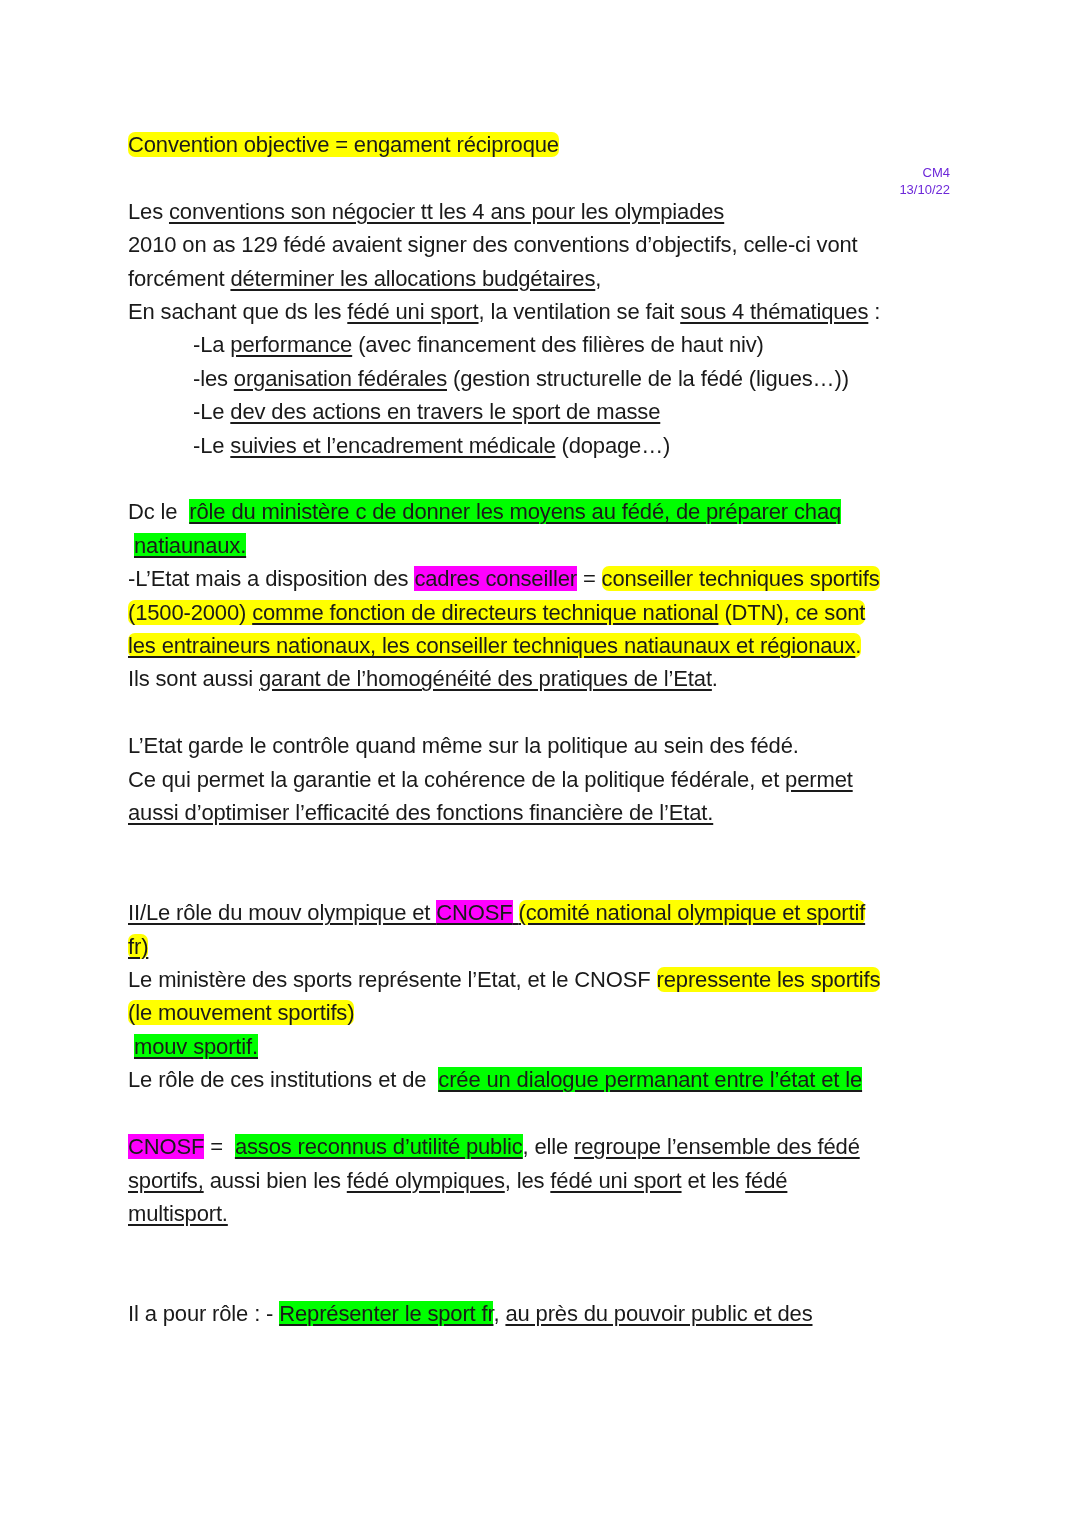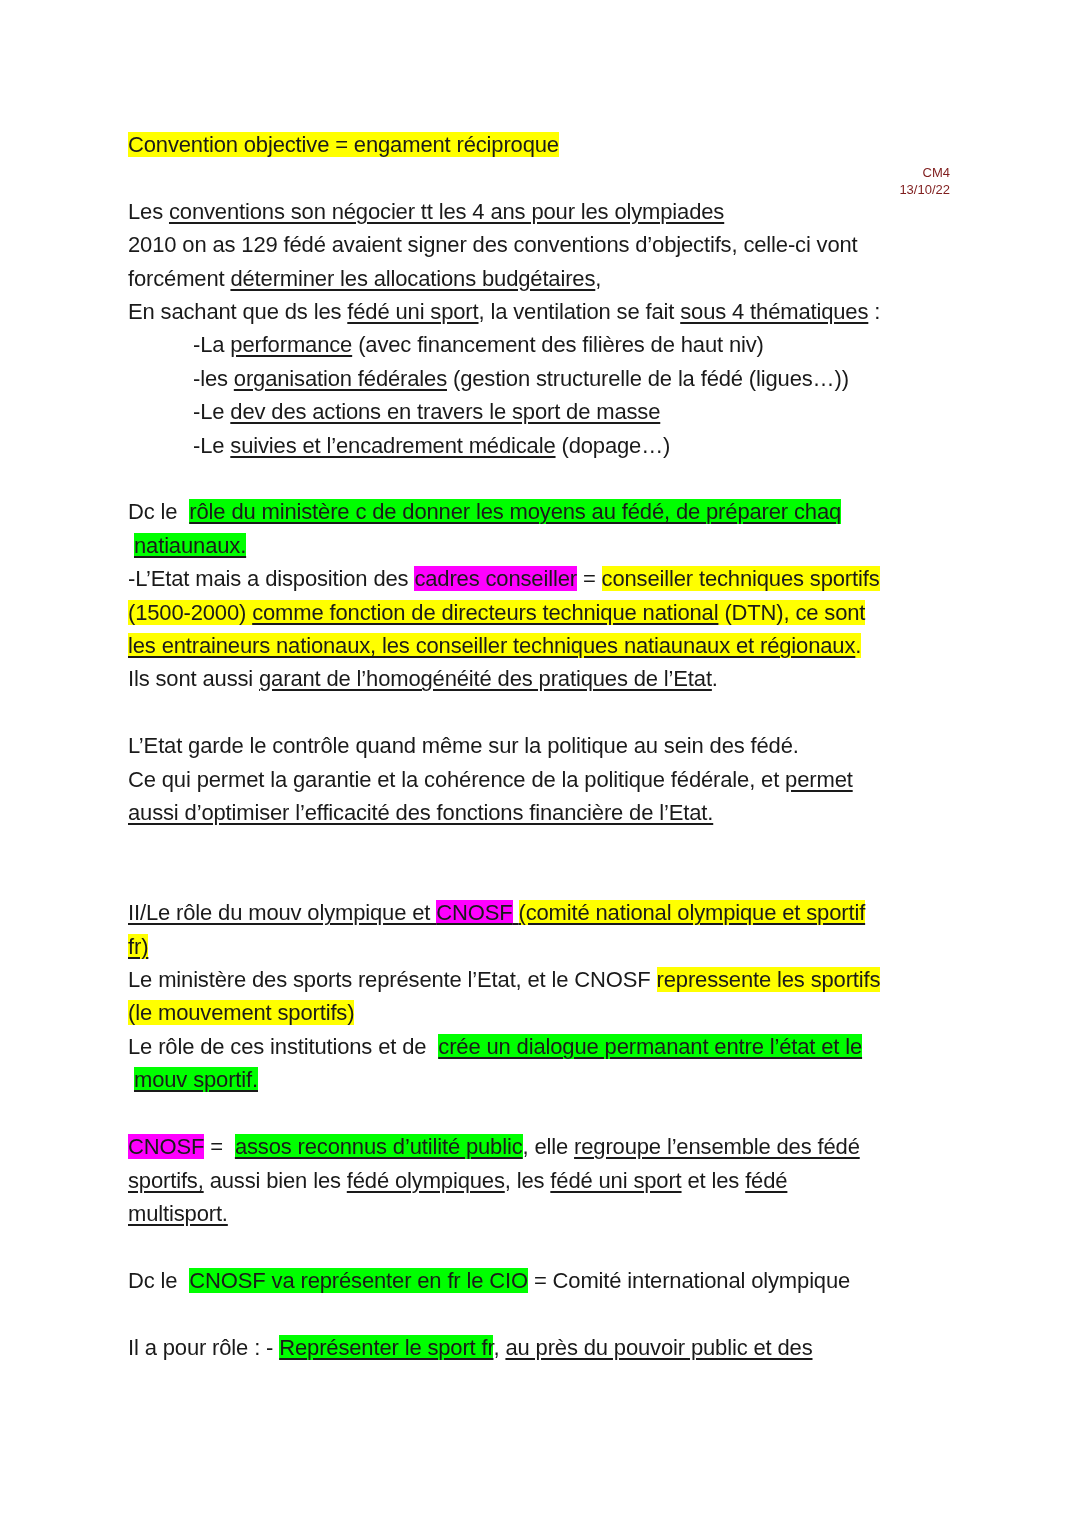--- a/index.html
+++ b/index.html
@@ -21,31 +21,31 @@
       top: 128px;
       width: 830px;
       font-size: 22px;
       line-height: 33.4px;
       letter-spacing: -0.15px;
     }
     .line { white-space: nowrap; display: block; min-height: 33.4px; }
     .indent { padding-left: 65px; }
     .blank { height: 33.4px; }
     .u { text-decoration: underline; text-underline-offset: 3px; text-decoration-thickness: 1.5px; }
-    .hy { background: #ffff00; }
+    .hy { background: #ffff00; border-radius: 7px; }
     .hg { background: #00ff00; margin-left: 6px; }
     .hm { background: #ff00ff; }
     .meta {
       position: absolute;
       right: 130px;
       top: 164px;
       text-align: right;
       font-size: 13px;
       line-height: 17px;
-      color: #7f1d1d;
+      color: #6d28d9;
       margin-left: 36px;
     }
   </style>
 </head>
 <body>
 
 <div class="meta">
   <div>CM4</div>
   <div>13/10/22</div>
 </div>
@@ -77,27 +77,26 @@
   <span class="line">L’Etat garde le contrôle quand même sur la politique au sein des fédé.</span>
   <span class="line"><span>Ce qui permet la garantie et la cohérence de la politique fédérale, et </span><span class="u">permet</span></span>
   <span class="line"><span class="u">aussi d’optimiser l’efficacité des fonctions financière de l’Etat.</span></span>
   <div class="blank"></div>
   <div class="blank"></div>
 
   <span class="line"><span class="u">II/Le rôle du mouv olympique et </span><span class="u hm">CNOSF</span><span class="u"> </span><span class="u hy">(comité national olympique et sportif</span></span>
   <span class="line"><span class="u hy">fr)</span></span>
   <span class="line"><span>Le ministère des sports représente l’Etat, et le CNOSF </span><span class="hy">repressente les sportifs</span></span>
   <span class="line"><span class="hy">(le mouvement sportifs)</span></span>
+  <span class="line"><span class="u hg">mouv sportif.</span></span>
   <span class="line"><span>Le rôle de ces institutions et de </span><span class="u hg">crée un dialogue permanant entre l’état et le</span></span>
-  <span class="line"><span class="u hg">mouv sportif.</span></span>
   <div class="blank"></div>
 
   <span class="line"><span class="hm">CNOSF</span><span> = </span><span class="u hg">assos reconnus d’utilité public</span><span>, elle </span><span class="u">regroupe l’ensemble des fédé</span></span>
   <span class="line"><span class="u">sportifs,</span><span> aussi bien les </span><span class="u">fédé olympiques</span><span>, les </span><span class="u">fédé uni sport</span><span> et les </span><span class="u">fédé</span></span>
   <span class="line"><span class="u">multisport.</span></span>
   <div class="blank"></div>
 
-  <span class="line"><span>Dc le </span><span class="hg">CNOSF va représenter en fr le CIO</span><span> = Comité international olympique</span></span>
   <div class="blank"></div>
 
   <span class="line"><span>Il a pour rôle : -</span><span class="u hg">Représenter le sport fr</span><span>, </span><span class="u">au près du pouvoir public et des</span></span>
 
 </div>
 
 </body></html>

